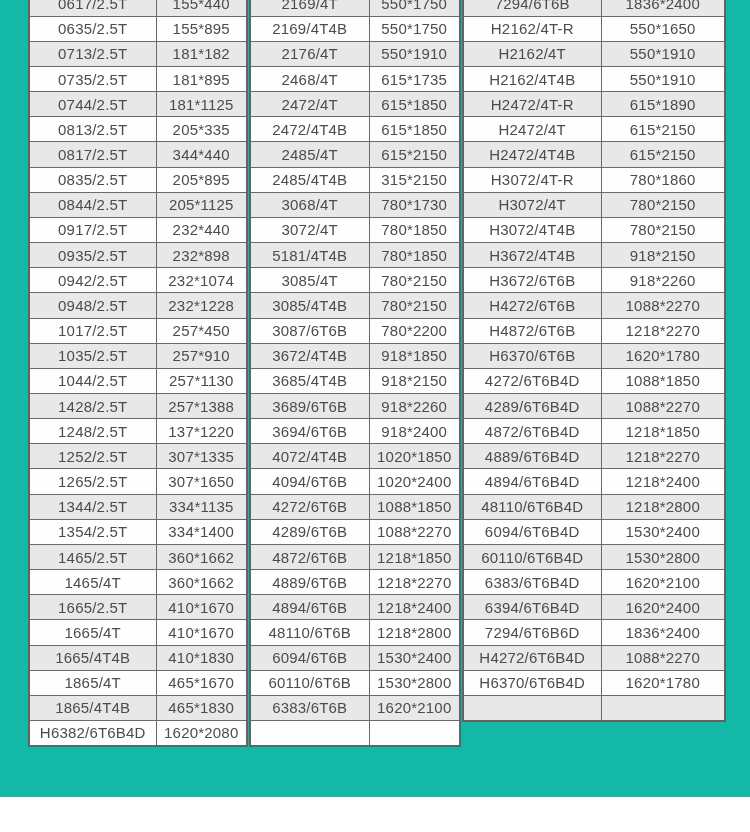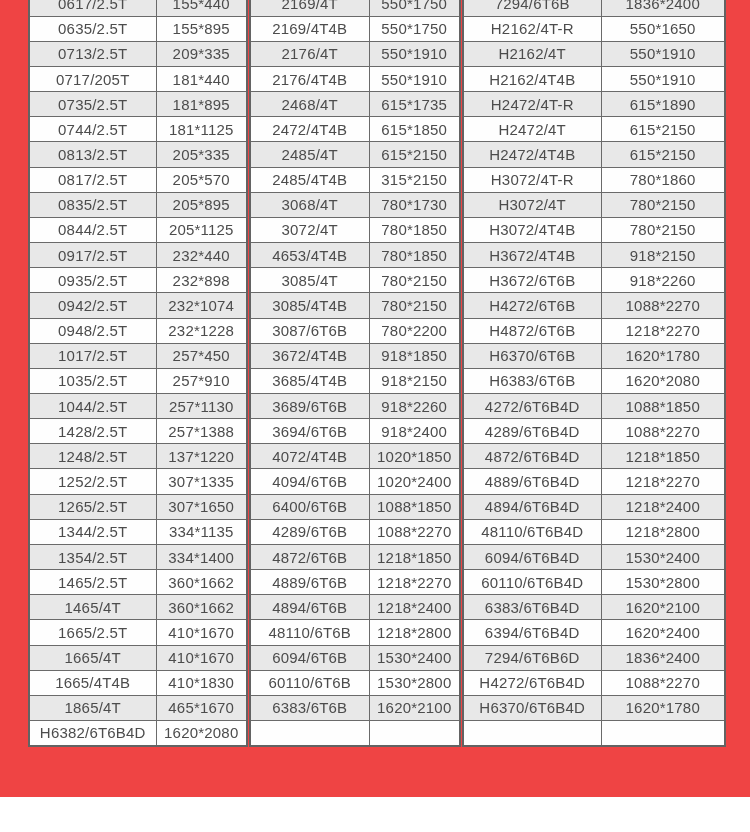--- a/index.html
+++ b/index.html
@@ -6,21 +6,21 @@
   html, body {
     margin: 0; padding: 0;
     width: 750px; height: 832px;
     background: #ffffff;
     overflow: hidden;
     font-family: "Liberation Sans", "DejaVu Sans", sans-serif;
   }
   .page {
     position: relative;
     width: 750px; height: 797px;
-    background: #ef4444;
+    background: #14b8a6;
     overflow: hidden;
   }
   .tables {
     position: absolute;
     top: -10px;
     left: 28px;
   }
   table.spec {
     position: absolute;
     top: 0;
@@ -65,41 +65,37 @@
           <tr>
             <td>0617/2.5T</td>
             <td>155*440</td>
           </tr>
           <tr>
             <td>0635/2.5T</td>
             <td>155*895</td>
           </tr>
           <tr>
             <td>0713/2.5T</td>
-            <td>209*335</td>
-          </tr>
-          <tr>
-            <td>0717/205T</td>
-            <td>181*440</td>
+            <td>181*182</td>
           </tr>
           <tr>
             <td>0735/2.5T</td>
             <td>181*895</td>
           </tr>
           <tr>
             <td>0744/2.5T</td>
             <td>181*1125</td>
           </tr>
           <tr>
             <td>0813/2.5T</td>
             <td>205*335</td>
           </tr>
           <tr>
             <td>0817/2.5T</td>
-            <td>205*570</td>
+            <td>344*440</td>
           </tr>
           <tr>
             <td>0835/2.5T</td>
             <td>205*895</td>
           </tr>
           <tr>
             <td>0844/2.5T</td>
             <td>205*1125</td>
           </tr>
           <tr>
@@ -170,20 +166,24 @@
             <td>1665/4T</td>
             <td>410*1670</td>
           </tr>
           <tr>
             <td>1665/4T4B</td>
             <td>410*1830</td>
           </tr>
           <tr>
             <td>1865/4T</td>
             <td>465*1670</td>
+          </tr>
+          <tr>
+            <td>1865/4T4B</td>
+            <td>465*1830</td>
           </tr>
           <tr>
             <td>H6382/6T6B4D</td>
             <td>1620*2080</td>
           </tr>
         </tbody>
     </table>
     <table class="spec" id="group-1">
       <colgroup>
           <col class="c0">
@@ -196,49 +196,49 @@
           </tr>
           <tr>
             <td>2169/4T4B</td>
             <td>550*1750</td>
           </tr>
           <tr>
             <td>2176/4T</td>
             <td>550*1910</td>
           </tr>
           <tr>
-            <td>2176/4T4B</td>
-            <td>550*1910</td>
-          </tr>
-          <tr>
             <td>2468/4T</td>
             <td>615*1735</td>
           </tr>
           <tr>
+            <td>2472/4T</td>
+            <td>615*1850</td>
+          </tr>
+          <tr>
             <td>2472/4T4B</td>
             <td>615*1850</td>
           </tr>
           <tr>
             <td>2485/4T</td>
             <td>615*2150</td>
           </tr>
           <tr>
             <td>2485/4T4B</td>
             <td>315*2150</td>
           </tr>
           <tr>
             <td>3068/4T</td>
             <td>780*1730</td>
           </tr>
           <tr>
             <td>3072/4T</td>
             <td>780*1850</td>
           </tr>
           <tr>
-            <td>4653/4T4B</td>
+            <td>5181/4T4B</td>
             <td>780*1850</td>
           </tr>
           <tr>
             <td>3085/4T</td>
             <td>780*2150</td>
           </tr>
           <tr>
             <td>3085/4T4B</td>
             <td>780*2150</td>
           </tr>
@@ -264,21 +264,21 @@
           </tr>
           <tr>
             <td>4072/4T4B</td>
             <td>1020*1850</td>
           </tr>
           <tr>
             <td>4094/6T6B</td>
             <td>1020*2400</td>
           </tr>
           <tr>
-            <td>6400/6T6B</td>
+            <td>4272/6T6B</td>
             <td>1088*1850</td>
           </tr>
           <tr>
             <td>4289/6T6B</td>
             <td>1088*2270</td>
           </tr>
           <tr>
             <td>4872/6T6B</td>
             <td>1218*1850</td>
           </tr>
@@ -372,24 +372,20 @@
           </tr>
           <tr>
             <td>H4872/6T6B</td>
             <td>1218*2270</td>
           </tr>
           <tr>
             <td>H6370/6T6B</td>
             <td>1620*1780</td>
           </tr>
           <tr>
-            <td>H6383/6T6B</td>
-            <td>1620*2080</td>
-          </tr>
-          <tr>
             <td>4272/6T6B4D</td>
             <td>1088*1850</td>
           </tr>
           <tr>
             <td>4289/6T6B4D</td>
             <td>1088*2270</td>
           </tr>
           <tr>
             <td>4872/6T6B4D</td>
             <td>1218*1850</td>

